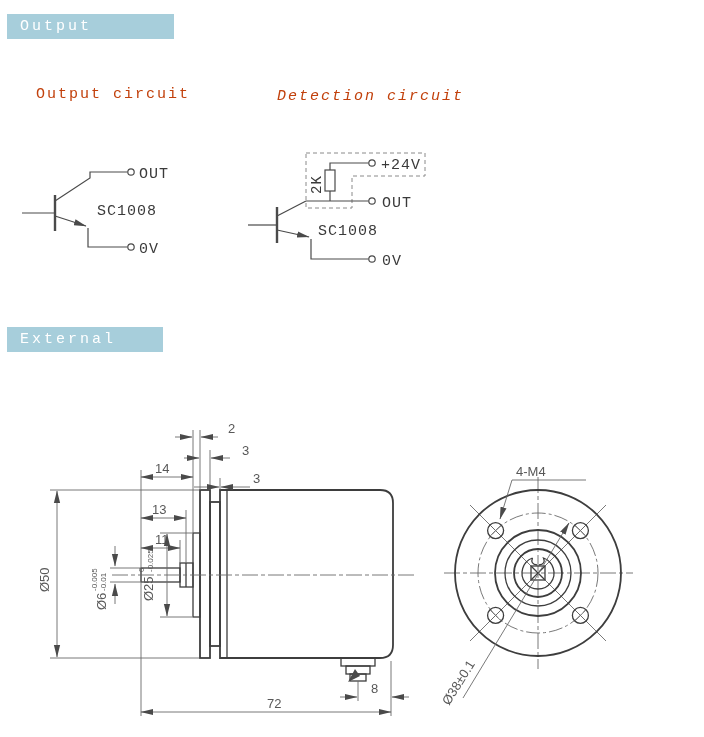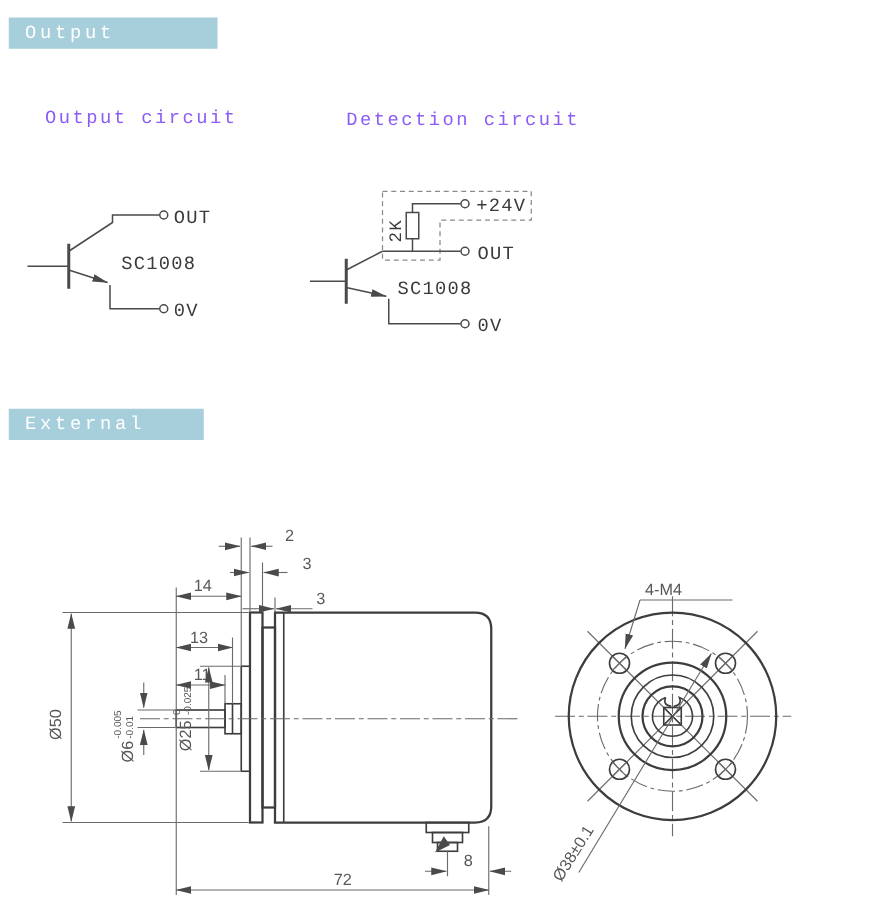--- a/index.html
+++ b/index.html
@@ -3,24 +3,24 @@
 <meta charset="utf-8">
 <style>
   html,body{margin:0;padding:0;background:#fff;}
   #page{position:relative;width:704px;height:737px;background:#ffffff;overflow:hidden;
         font-family:"Liberation Sans",sans-serif;}
   .badge{position:absolute;background:#a7cedb;color:#ffffff;
          font-family:"Liberation Mono",monospace;font-size:15px;letter-spacing:3px;
          height:25px;line-height:26px;padding-left:13px;box-sizing:border-box;}
   #badge1{left:7px;top:14px;width:167px;}
   #badge2{left:7px;top:327px;width:156px;}
-  .subtitle{position:absolute;color:#8b5cf6;font-family:"Liberation Mono",monospace;
+  .subtitle{position:absolute;color:#c2410c;font-family:"Liberation Mono",monospace;
             font-size:15px;letter-spacing:2px;}
   #sub1{left:36px;top:86px;}
-  #sub2{left:277px;top:88px;}
+  #sub2{left:277px;top:88px;font-style:italic;}
   svg{position:absolute;left:0;top:0;}
   .cl{stroke:#4a4a4a;stroke-width:1.2;fill:none;}
   .bar{stroke:#4a4a4a;stroke-width:2.4;fill:none;}
   .term{stroke:#4a4a4a;stroke-width:1.2;fill:#ffffff;}
   .dashbox{stroke:#8a8a8a;stroke-width:1;fill:none;stroke-dasharray:4 3;}
   .thick{stroke:#3d3d3d;stroke-width:1.8;fill:none;}
   .med{stroke:#3d3d3d;stroke-width:1.3;fill:none;}
   .dim{stroke:#6a6a6a;stroke-width:0.9;fill:none;}
   .ctr{stroke:#6a6a6a;stroke-width:0.9;fill:none;stroke-dasharray:16 3 4 3;}
   .bolt{stroke:#6a6a6a;stroke-width:0.9;fill:none;stroke-dasharray:14 3 3 3;}

